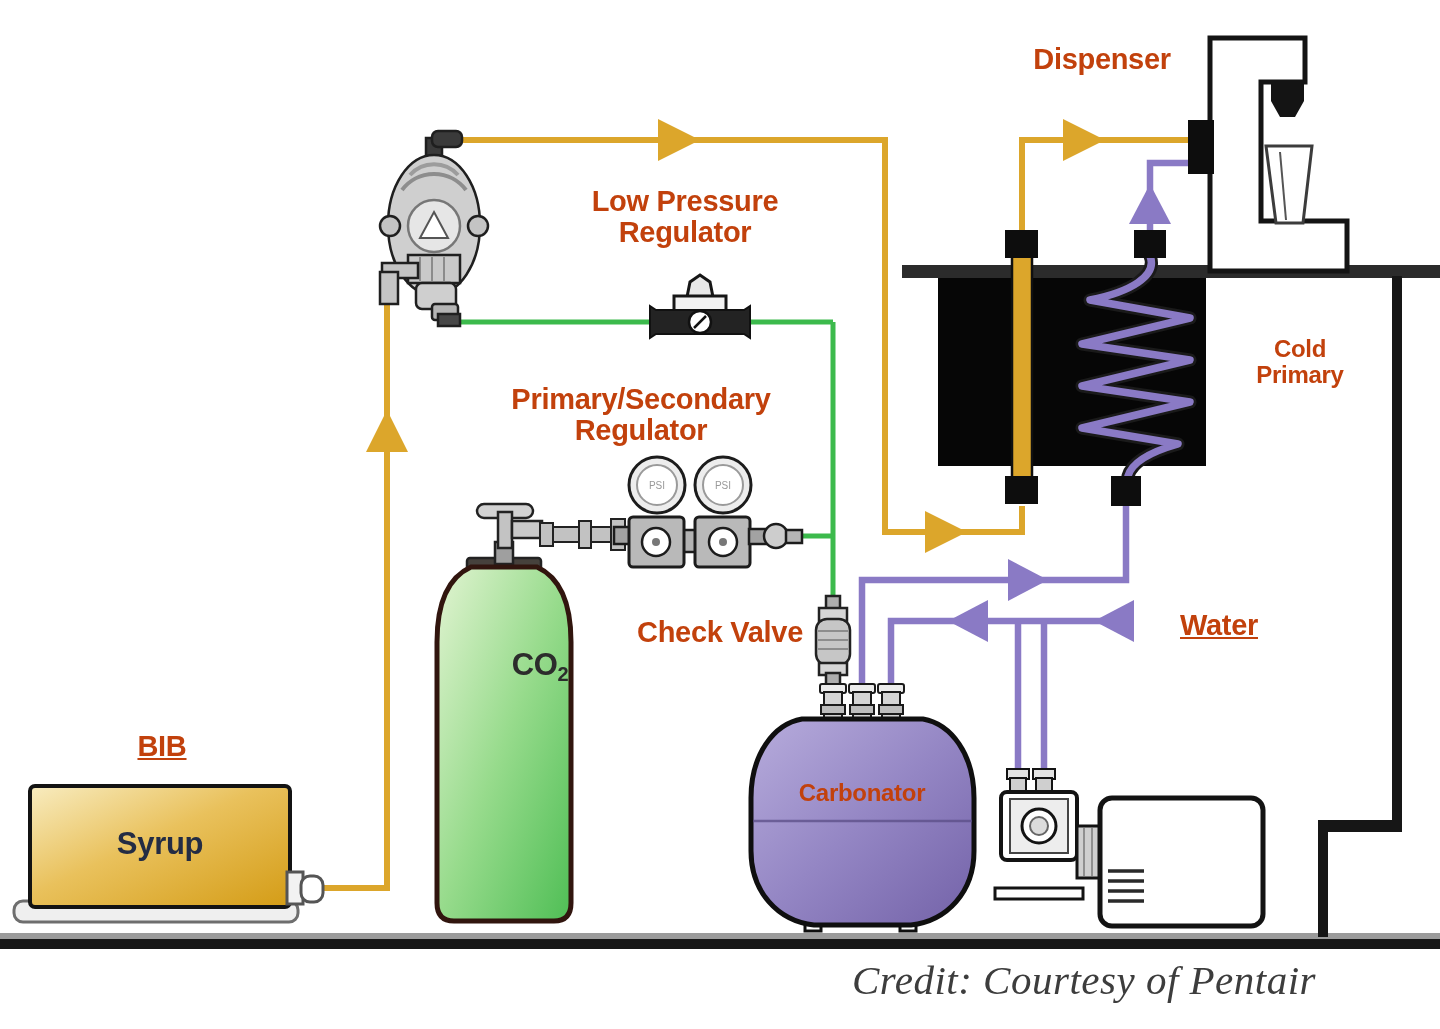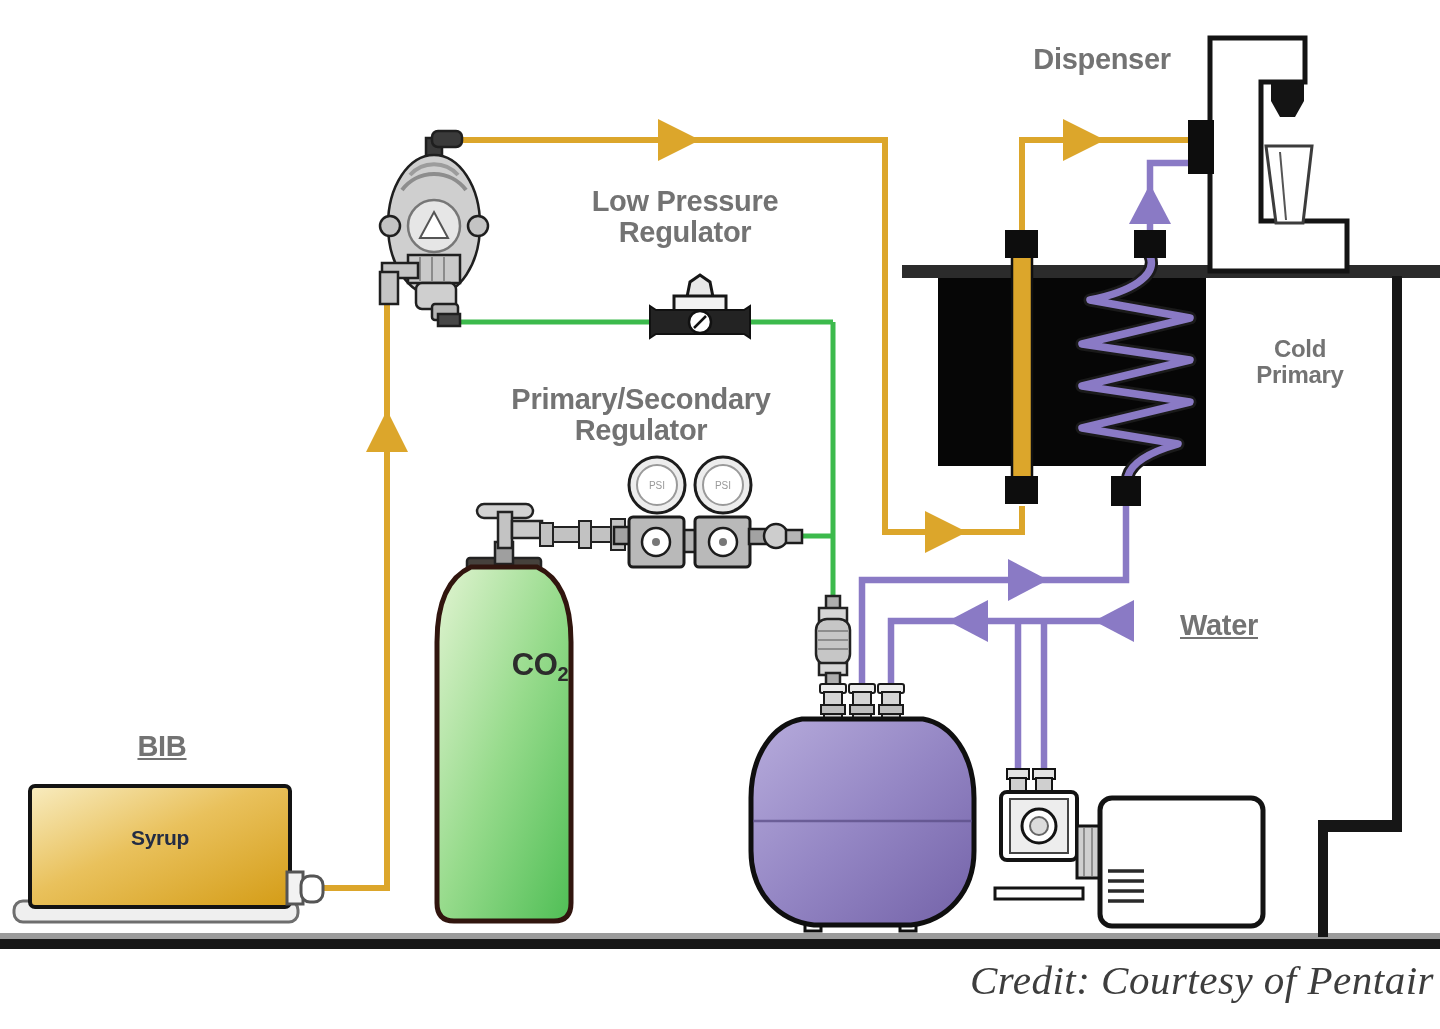--- a/index.html
+++ b/index.html
@@ -2,30 +2,30 @@
 <html><head>
 <meta charset="utf-8">
 <style>
   html,body{margin:0;padding:0;background:#fff;}
   .stage{
     position:relative;width:1440px;height:1029px;background:#ffffff;
     font-family:"Liberation Sans","DejaVu Sans",sans-serif;overflow:hidden;
   }
   .stage svg{position:absolute;left:0;top:0;}
   .lbl{
-    position:absolute;font-weight:bold;color:#737373;text-align:center;
+    position:absolute;font-weight:bold;color:#c2410c;text-align:center;
     line-height:1.08;letter-spacing:-0.3px;white-space:pre-line;
   }
   .lbl-29{font-size:29px;}
   .lbl-28{font-size:24px;}
-  .syrup-lbl{color:#232c44;font-size:21px;}
+  .syrup-lbl{color:#232c44;font-size:31px;}
   .co2-lbl{color:#2c2c2c;font-size:31px;margin-left:36px;}
   .co2-lbl sub{font-size:20px;vertical-align:-6px;}
   .credit{
-    position:absolute;right:6px;top:956px;width:700px;text-align:right;
+    position:absolute;right:6px;top:956px;width:700px;text-align:center;
     font-family:"Liberation Serif","DejaVu Serif",serif;font-style:italic;
     font-size:41px;color:#3d3d3d;letter-spacing:0.5px;
   }
 </style>
 </head>
 <body>
 
 <div class="stage">
 
 <svg width="1440" height="1029" viewBox="0 0 1440 1029">
@@ -243,21 +243,23 @@
 </svg>
 
 <div class="lbl lbl-29" style="left:1021px;top:44px;width:162px;">Dispenser</div>
 
 <div class="lbl lbl-28" style="left:1228px;top:336px;width:144px;"><span>Cold</span><br><span>Primary</span></div>
 
 <div class="lbl lbl-29" style="left:544px;top:186px;width:282px;"><span>Low Pressure</span><br><span>Regulator</span></div>
 
 <div class="lbl lbl-29" style="left:451px;top:384px;width:380px;"><span>Primary/Secondary</span><br><span>Regulator</span></div>
 
-
+<div class="lbl lbl-29" style="left:600px;top:617px;width:240px;">Check Valve</div>
+
+<div class="lbl lbl-28" style="left:742px;top:780px;width:240px;">Carbonator</div>
 
 <div class="lbl lbl-29" style="left:1158px;top:610px;width:122px;text-decoration:underline;">Water</div>
 
 <div class="lbl co2-lbl" style="left:434px;top:648px;width:140px;"><span>CO</span><sub>2</sub></div>
 
 <div class="lbl lbl-29" style="left:100px;top:731px;width:124px;text-decoration:underline;">BIB</div>
 
 <div class="lbl syrup-lbl" style="left:32px;top:827px;width:256px;">Syrup</div>
 
 <div class="credit">Credit: Courtesy of Pentair</div>

